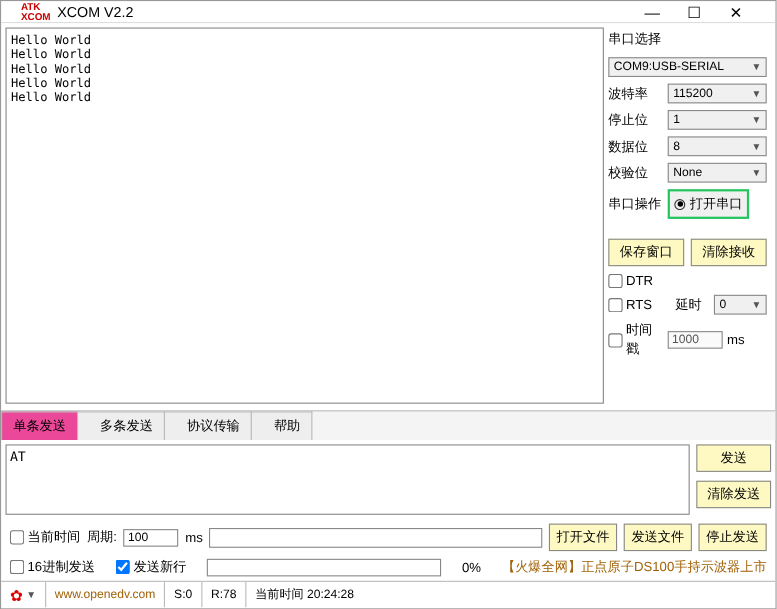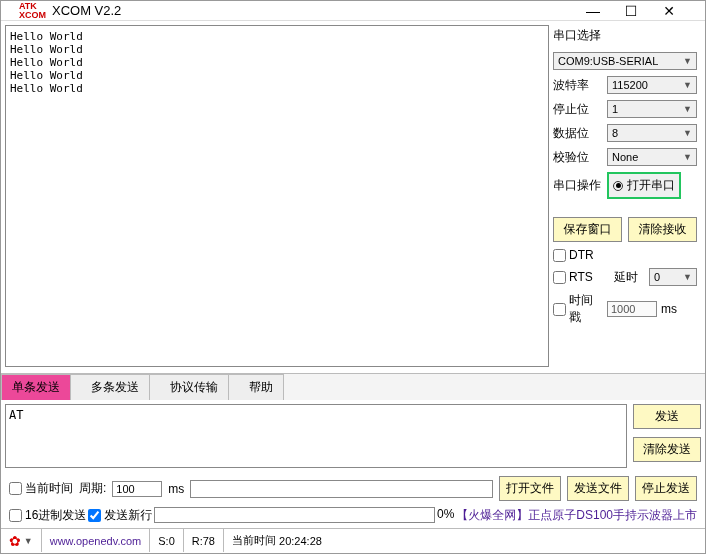--- a/index.html
+++ b/index.html
@@ -26,26 +26,26 @@
 .ck { display: flex; align-items: center; gap: 3px; }
 .ck input { margin: 0; }
 .input-sm { width: 50px; border: 1px solid #888; padding: 1px 3px; font-size: 11px; }
 .tabs { display: flex; border-top: 1px solid #bbb; background: #f4f4f4; margin-top: 2px; }
 .tab { padding: 4px 10px; border: 1px solid #bbb; border-bottom: none; background: #ec4899; margin-right: -1px; cursor: pointer; font-size: 12px; }
 .tab.inactive { background: #eee; padding-left: 20px; }
 .sendarea { display: flex; padding: 4px; gap: 6px; }
 .tx { flex: 1; height: 64px; border: 1px solid #888; padding: 3px; font-family: monospace; font-size: 12px; resize: none; }
 .sendbtns { width: 68px; display: flex; flex-direction: column; gap: 8px; }
 .bottom1 { display: flex; align-items: center; gap: 6px; padding: 4px 8px; }
-.bottom2 { display: flex; align-items: flex-start; gap: 2px; padding: 2px 8px 4px; }
+.bottom2 { display: flex; align-items: center; gap: 19px; padding: 2px 8px 4px; }
 .prog { flex: 1; height: 16px; border: 1px solid #888; background: #fff; }
 .statusbar { display: flex; align-items: center; border-top: 1px solid #bbb; height: 24px; font-size: 11px; }
 .statusbar > div { border-right: 1px solid #bbb; padding: 0 8px; height: 100%; display: flex; align-items: center; }
 .gear { color: #d00; font-size: 14px; }
-.link { color: #4c1d95; }
+.link { color: #a16207; }
 .chev { font-size: 9px; color: #555; }
 .pathbar { flex: 1; border: 1px solid #888; height: 18px; background: #fff; }
 </style>
 </head>
 <body>
 
 <div class="titlebar">
   <div class="logo">ATK<br>XCOM</div>
   <div class="title">XCOM V2.2</div>
   <div class="winbtns">

